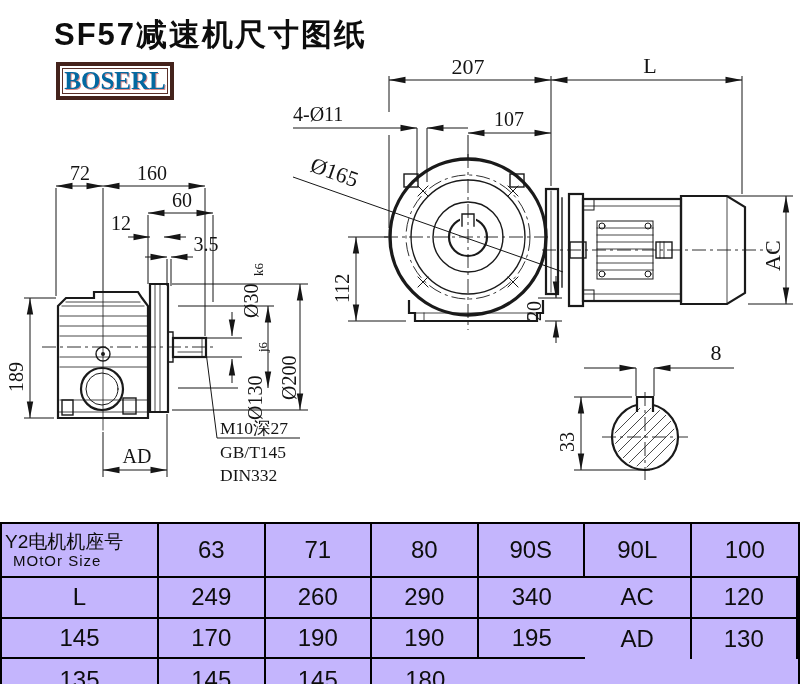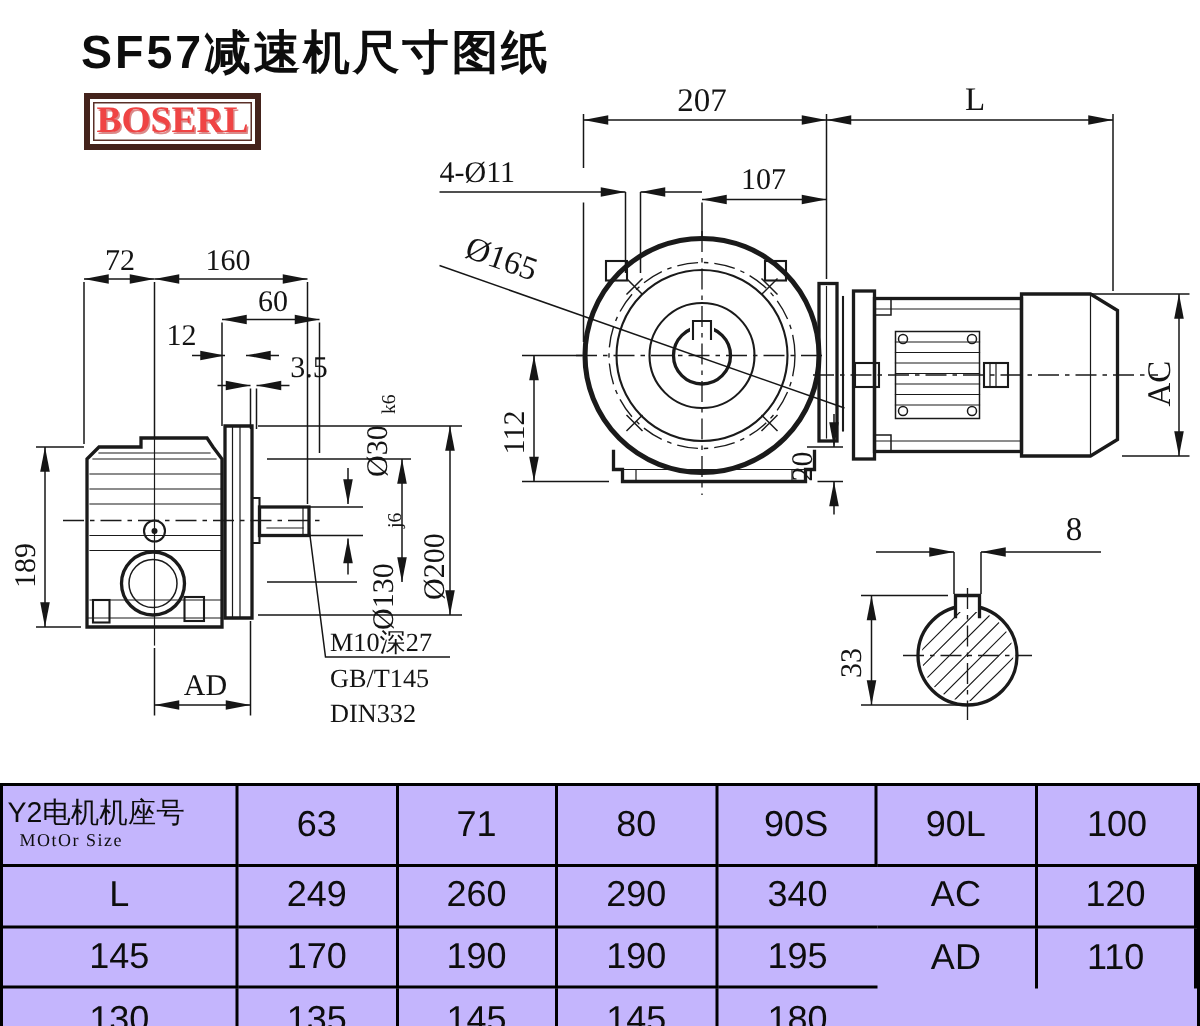--- a/index.html
+++ b/index.html
@@ -4,40 +4,40 @@
 <style>
   html,body{margin:0;padding:0}
   body{width:800px;height:684px;background:#fff;position:relative;overflow:hidden;
        font-family:"Liberation Sans",sans-serif;color:#111}
   #page-title{position:absolute;left:54px;top:14px;font-size:31px;font-weight:700;
        letter-spacing:2px;color:#0d0d0d;white-space:nowrap}
   #logo-box{position:absolute;left:56px;top:62px;width:110px;height:30px;
        border:4px solid #44231c;box-shadow:inset 0 0 0 2px #fff,inset 0 0 0 3px #5a3029;
        display:flex;align-items:center;justify-content:center;background:#fff;
        font-family:"Liberation Serif",serif;font-weight:700;font-size:25px;
-       color:#ef4444;text-shadow:1px 1px 0 rgba(190,40,40,.55);letter-spacing:0}
+       color:#0369a1;text-shadow:1px 1px 0 rgba(190,40,40,.55);letter-spacing:0}
   #drawing{position:absolute;left:0;top:0}
   #drawing text{font-family:"Liberation Serif",serif;fill:#141414}
   .t13{font-size:13px}.t17{font-size:17.5px}.t20{font-size:20px}.t22{font-size:22px}
   .mid{text-anchor:middle}
   .ln{stroke:#1a1a1a;fill:none;stroke-linecap:square}
   .w08{stroke-width:.8}.w1{stroke-width:1}.w12{stroke-width:1.4}
   .w2{stroke-width:2.2}.w35{stroke-width:3.4}
   .cl{stroke:#1a1a1a;fill:none;stroke-width:.9;stroke-dasharray:14 4 3 4}
   .dim{stroke:#161616;fill:none;stroke-width:1}
   
   #size-table{position:absolute;left:0;top:522px;width:796px;height:176px;
        border:2px solid #000;display:grid;grid-template-columns:157px repeat(6,1fr);
        grid-template-rows:54px repeat(3,1fr);background:#c4b5fd}
   .cell{border-right:2px solid #000;border-bottom:2px solid #000;
        display:flex;align-items:center;justify-content:center;font-size:24px;color:#0d0d0d}
   .cell.lastc{border-right:none}.cell.lastr{border-bottom:none}
   .hfirst{flex-direction:column;align-items:flex-start;justify-content:center;padding-left:3px}
   .hcn{font-size:19px;line-height:1.15}
-  .hen{font-family:Liberation Serif, serif;font-size:12px;padding-left:8px;letter-spacing:1px}
+  .hen{font-family:Liberation Sans, sans-serif;font-size:15px;padding-left:8px;letter-spacing:1px}
 </style>
 </head>
 <body>
 
 <div id="page-title">SF57减速机尺寸图纸</div>
 <div id="logo-box">
   <span>BOSERL</span>
 </div>
 
 <svg id="drawing" width="800" height="504" viewBox="0 0 800 504">
@@ -270,19 +270,18 @@
 
   <div class="cell">AC</div>
   <div class="cell">120</div>
   <div class="cell">145</div>
   <div class="cell">170</div>
   <div class="cell">190</div>
   <div class="cell">190</div>
   <div class="cell lastc">195</div>
 
   <div class="cell lastr">AD</div>
-  <div class="cell lastr">110</div>
   <div class="cell lastr">130</div>
   <div class="cell lastr">135</div>
   <div class="cell lastr">145</div>
   <div class="cell lastr">145</div>
   <div class="cell lastr lastc">180</div>
 </div>
 
 </body></html>

